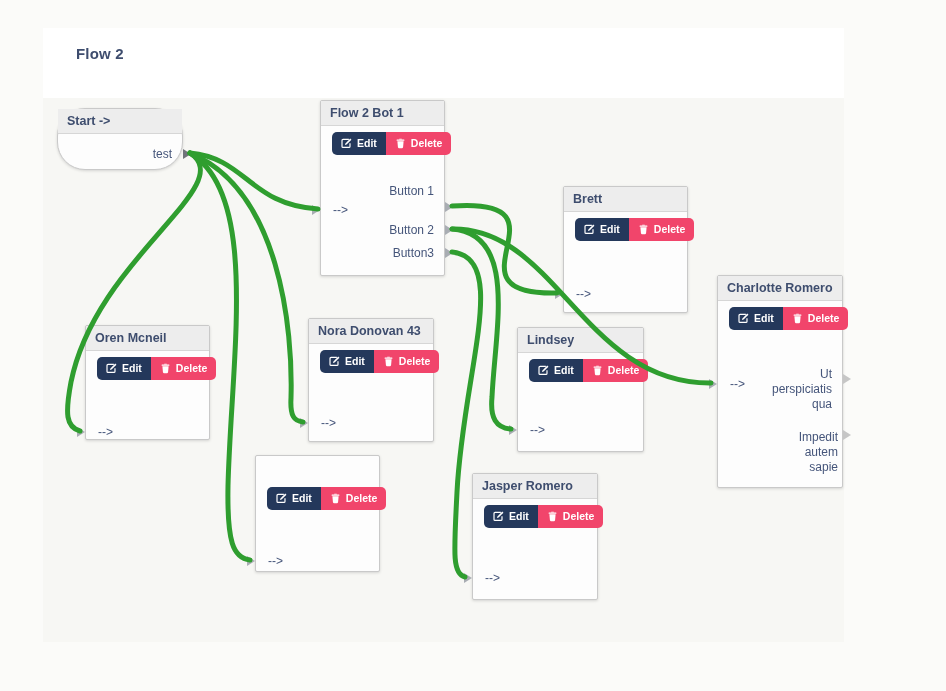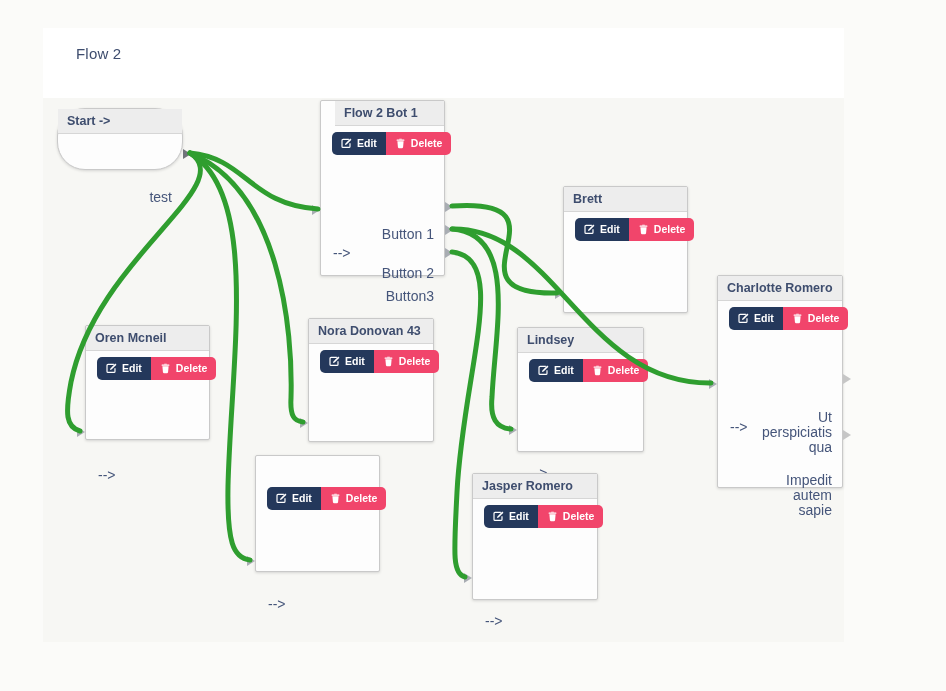--- a/index.html
+++ b/index.html
@@ -3,21 +3,21 @@
 <meta charset="utf-8">
 <style>
   html,body{margin:0;padding:0;}
   body{
     width:946px;height:691px;position:relative;overflow:hidden;
     background:#fbfbf9;
     font-family:"Liberation Sans","DejaVu Sans",sans-serif;
   }
   .topbar{
     position:absolute;left:43px;top:28px;width:801px;height:70px;
-    background:#ffffff;z-index:1;
+    background:#ffffff;z-index:1;font-weight:bold;
   }
   .page-title{
     position:absolute;left:33px;top:17px;
     font-size:15px;color:#3e4d6e;letter-spacing:.2px;
   }
   .canvas{
     position:absolute;left:43px;top:98px;width:801px;height:544px;
     background:#f7f7f4;z-index:2;
   }
   .node{
@@ -33,23 +33,22 @@
   .btn-row{position:absolute;left:11px;top:31px;display:flex;}
   .btn{
     display:flex;align-items:center;gap:5px;border:none;cursor:pointer;
     color:#fff;font-weight:700;font-size:10.5px;padding:5px 9px;
     font-family:inherit;line-height:13px;
   }
   .btn svg{display:block;}
   .btn-edit{border-radius:5px 0 0 5px;}
   .btn-delete{border-radius:0 5px 5px 0;}
   .port-label{
-    position:absolute;font-size:14px;color:#45557a;line-height:16px;
+    position:absolute;font-size:12px;color:#45557a;line-height:16px;
     white-space:nowrap;
-    margin-top:43px;
   }
   .port-label.right{text-align:right;}
   .port-label.multiline{white-space:pre-line;line-height:15px;}
   .arrow{
     position:absolute;width:0;height:0;
     border-top:5px solid transparent;border-bottom:5px solid transparent;
   }
   .edges{
     position:absolute;left:0;top:0;width:946px;height:691px;
     z-index:30;pointer-events:none;
@@ -63,21 +62,21 @@
 </div>
 
 <div class="canvas"></div>
 
 <div id="nodes-layer">
     <div class="node" style="left: 57px; top: 108px; width: 126px; height: 62px; border-radius: 28px;">
       <div class="node-header">Start -&gt;</div>
       <div class="port-label right" style="right: 10px; max-width: 98px; top: 37px;">test</div>
       <div class="arrow" style="border-left: 8px solid rgb(112, 116, 122); top: 40px; right: -9px;"></div>
     </div>
-    <div class="node" style="left: 320px; top: 100px; width: 125px; height: 176px; padding-left: 14px;">
+    <div class="node" style="left: 320px; top: 100px; width: 125px; height: 176px;">
       <div class="node-header">Flow 2 Bot 1</div>
       <div class="btn-row">
         <button class="btn btn-edit" style="background: rgb(36, 56, 91);">
           <svg width="11" height="11" viewBox="0 0 12 12">
             <path d="M8.6 1.6 H2.2 a1.1 1.1 0 0 0 -1.1 1.1 v6.5 a1.1 1.1 0 0 0 1.1 1.1 h6.5 a1.1 1.1 0 0 0 1.1 -1.1 V5.6" fill="none" stroke="#fff" stroke-width="1.3"></path>
             <path d="M4.3 7.7 L4.8 5.9 10.1 0.6 11.4 1.9 6.1 7.2 4.3 7.7 Z" fill="#fff"></path>
           </svg>
           <span>Edit</span>
         </button>
         <button class="btn btn-delete" style="background: rgb(241, 69, 107);">
@@ -138,21 +137,21 @@
           </svg>
           <span>Delete</span>
         </button>
       </div>
       <div class="port-label" style="left: 12px; top: 100px;">--&gt;</div>
       <div class="arrow" style="border-left: 8px solid rgb(169, 173, 179); top: 103px; left: -9px;"></div>
       <div class="port-label right multiline" style="right: 10px; max-width: 98px; top: 91px;">Ut
 perspiciatis
 qua</div>
       <div class="arrow" style="border-left: 8px solid rgb(198, 198, 198); top: 98px; right: -9px;"></div>
-      <div class="port-label right multiline" style="right: 10px; max-width: 98px; top: 154px; text-align: right;">Impedit
+      <div class="port-label right multiline" style="right: 4px; max-width: 98px; top: 154px; text-align: right;">Impedit
 autem
 sapie</div>
       <div class="arrow" style="border-left: 8px solid rgb(198, 198, 198); top: 154px; right: -9px;"></div>
     </div>
     <div class="node" style="left: 85px; top: 325px; width: 125px; height: 115px;">
       <div class="node-header">Oren Mcneil</div>
       <div class="btn-row">
         <button class="btn btn-edit" style="background: rgb(36, 56, 91);">
           <svg width="11" height="11" viewBox="0 0 12 12">
             <path d="M8.6 1.6 H2.2 a1.1 1.1 0 0 0 -1.1 1.1 v6.5 a1.1 1.1 0 0 0 1.1 1.1 h6.5 a1.1 1.1 0 0 0 1.1 -1.1 V5.6" fill="none" stroke="#fff" stroke-width="1.3"></path>

